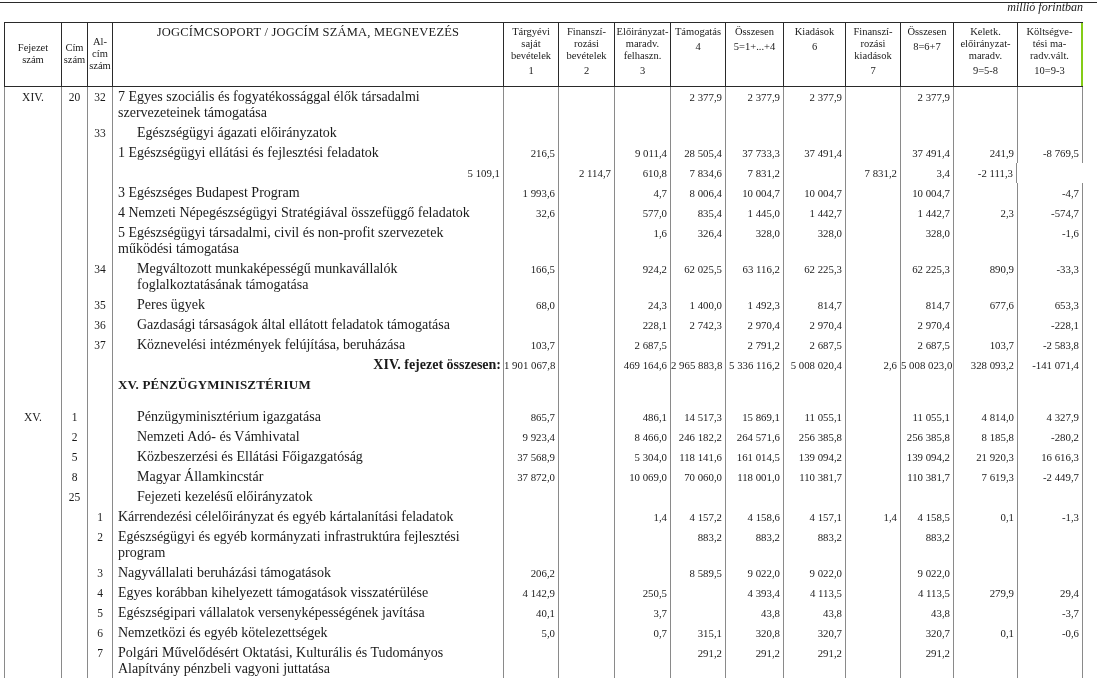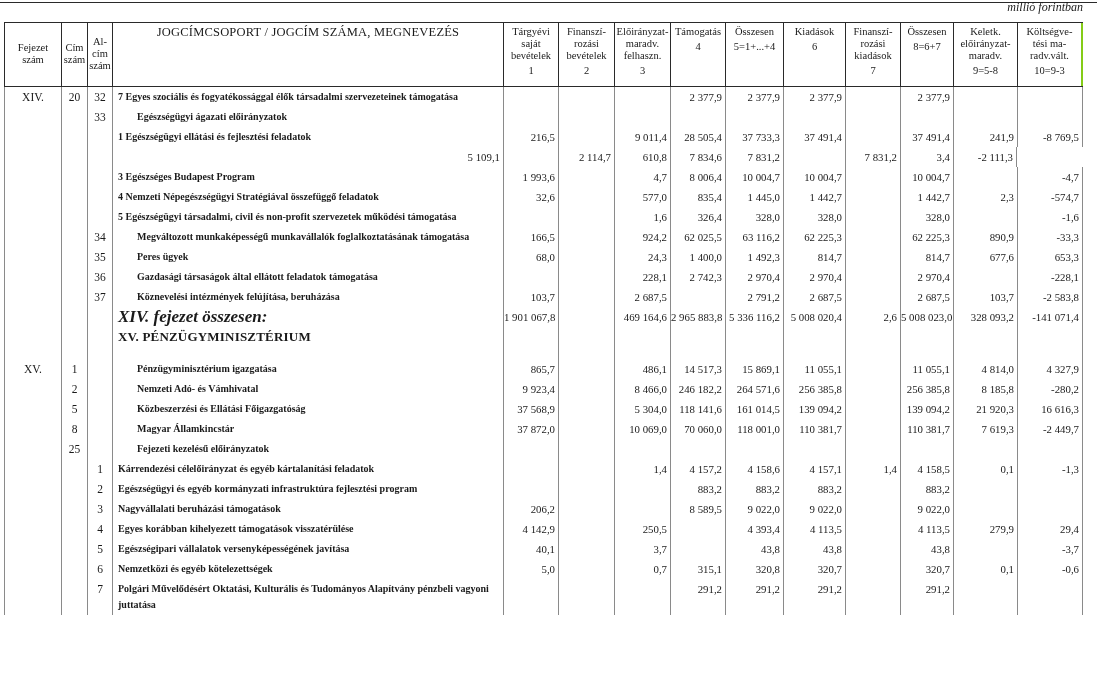--- a/index.html
+++ b/index.html
@@ -29,24 +29,24 @@
   .hcell.mid { justify-content:center; }
   .hcell.top { justify-content:flex-start; font-size:12.5px; letter-spacing:0.2px; }
 
   
   .brow > div {
     border-left:1px solid #8a8a8a; box-sizing:border-box;
     min-height:20px; line-height:16px; padding-top:2px; padding-bottom:2px;
   }
   .brow > div:last-child { border-right:1px solid #8a8a8a; }
   .cell-num  { text-align:center; font-size:11.5px; }
-  .cell-name { font-size:10px; padding-left:5px; padding-right:4px;font-weight:bold; }
+  .cell-name { font-size:14px; padding-left:5px; padding-right:4px; }
   .cell-val  { text-align:right; font-size:10.8px; padding-right:3px; white-space:nowrap; }
   .brow.indent .cell-name { padding-left:24px; }
-  .brow.total .cell-name { text-align:left; font-weight:bold; font-size:17px; padding-right:2px;font-style:italic; }
+  .brow.total .cell-name { text-align:right; font-weight:bold; font-size:14px; padding-right:2px; }
   .brow.section > div { padding-bottom:14px; }
   .brow.section .cell-name { font-weight:bold; font-size:13px; letter-spacing:0.2px; }
 </style>
 </head>
 <body>
 
 <div>
   <div class="top-rule"></div>
   <div class="unit-label">millió forintban</div>
 

